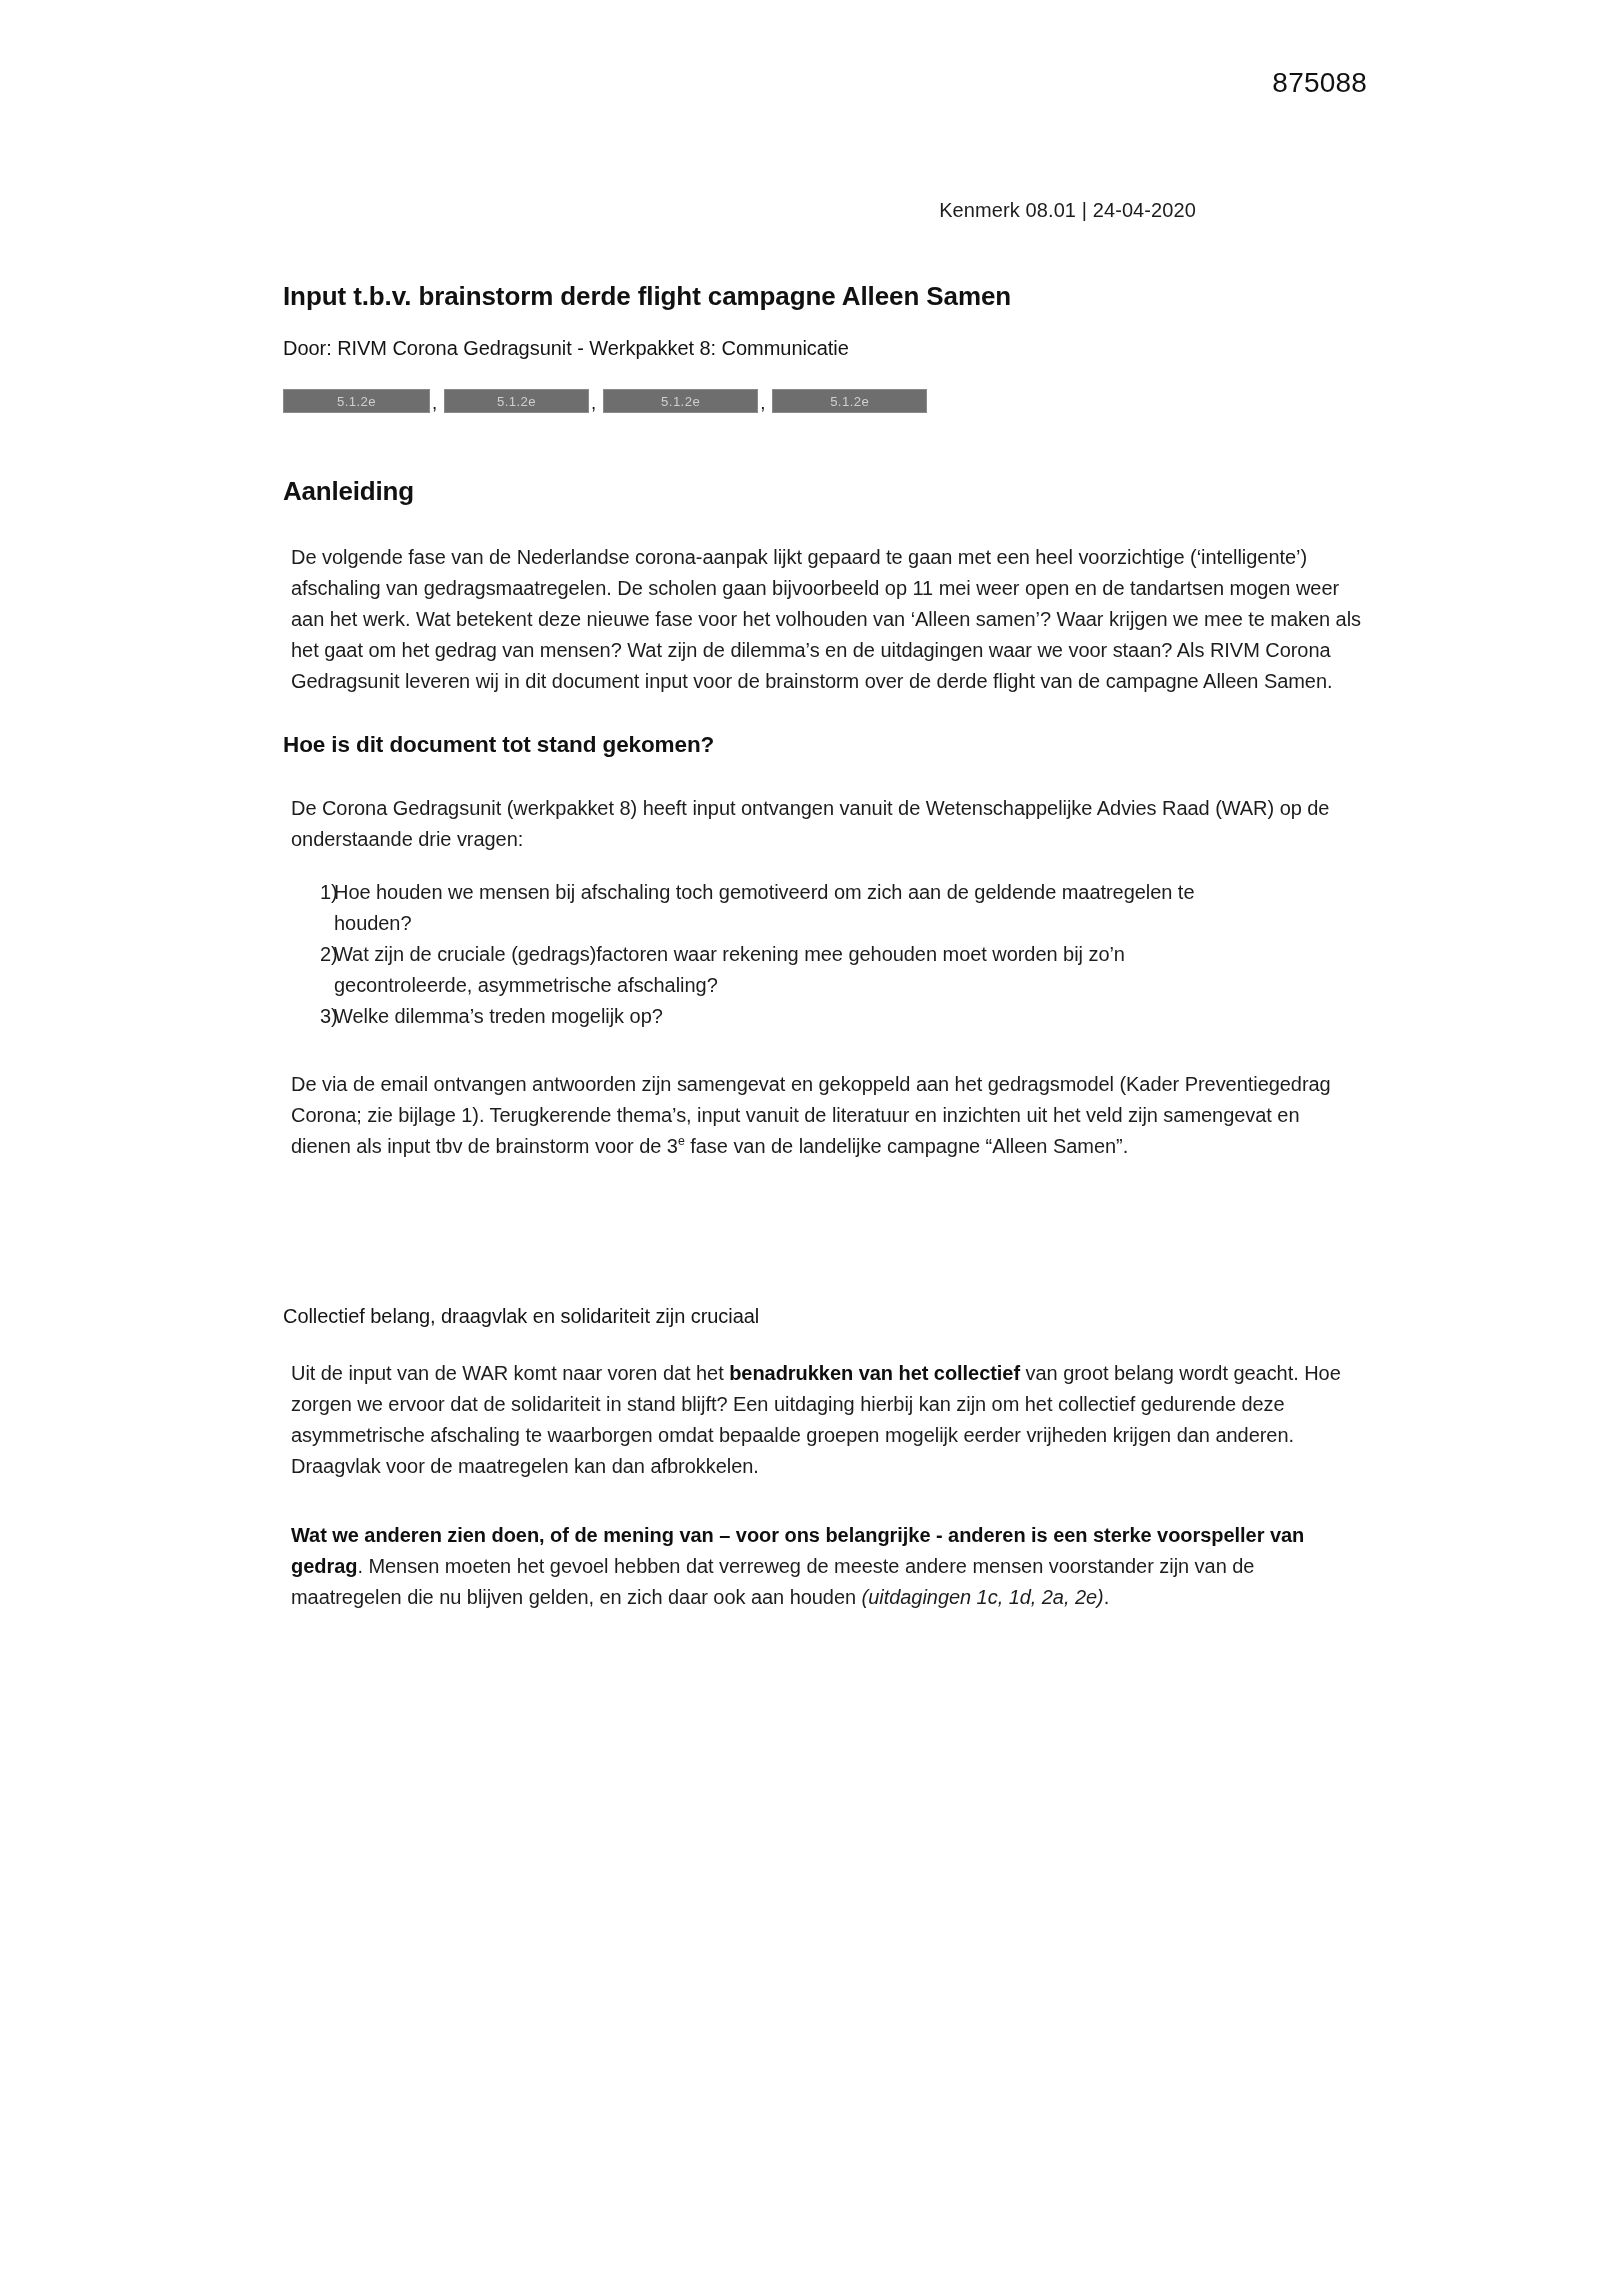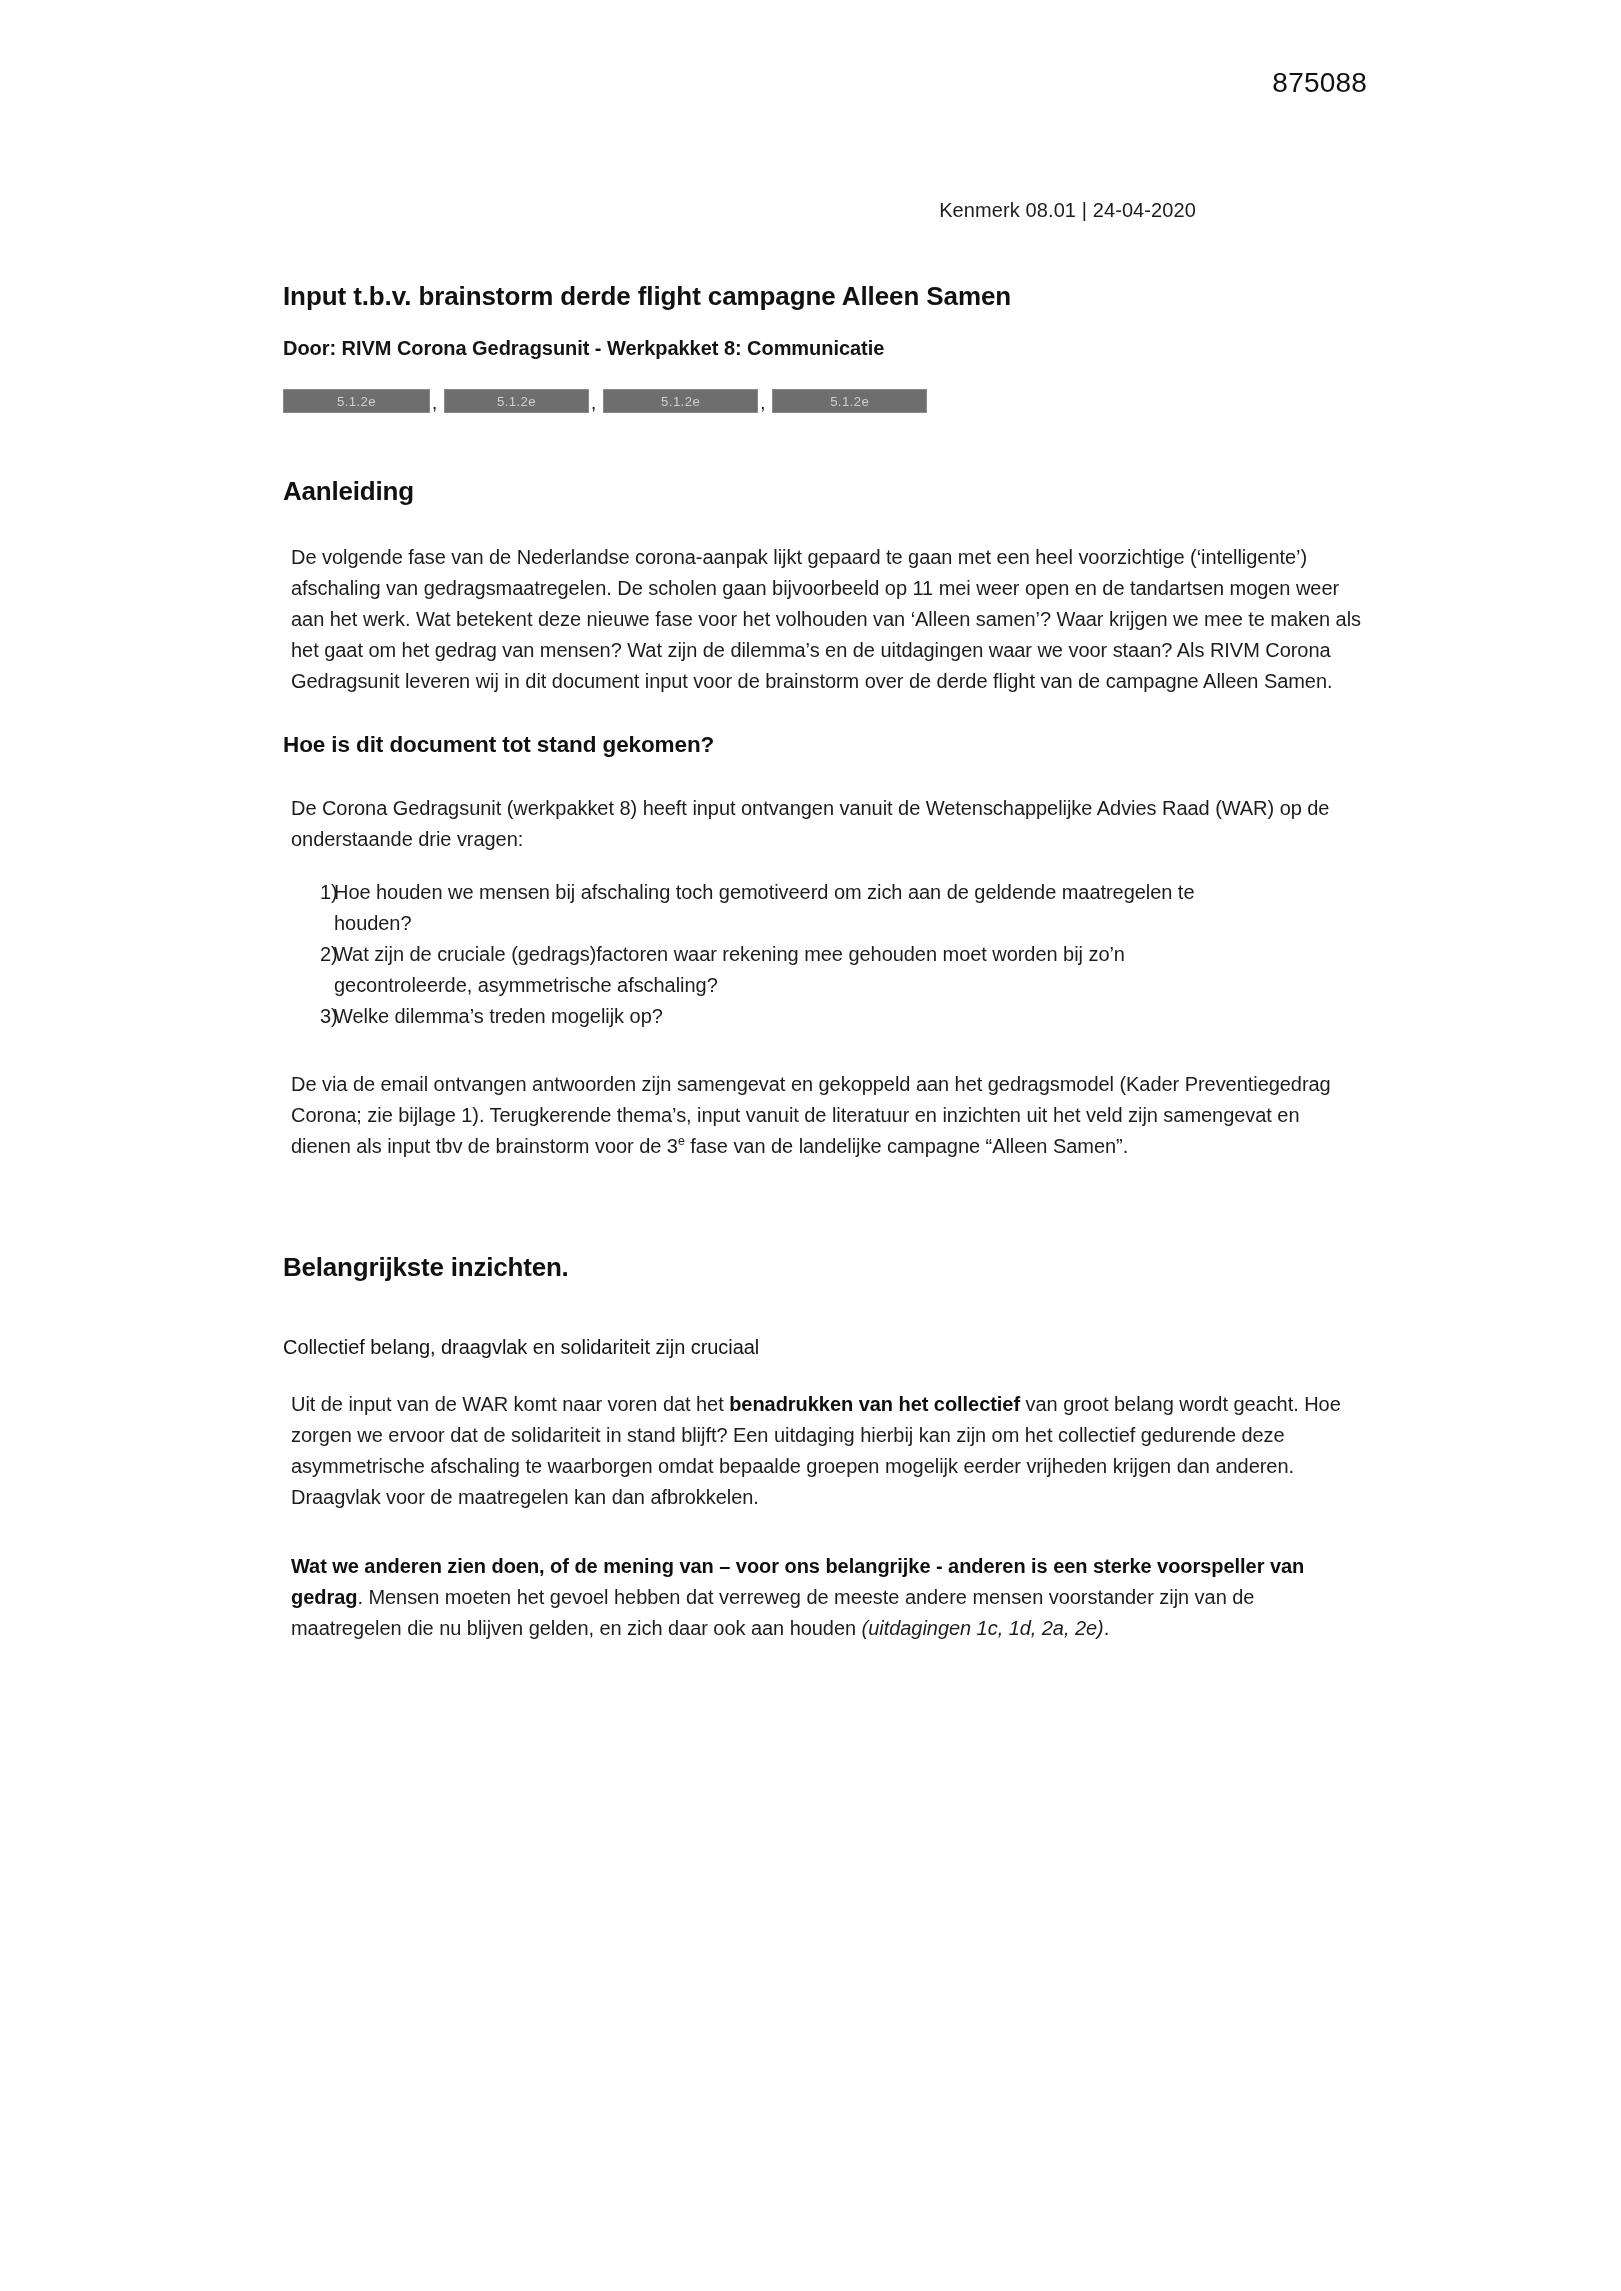--- a/index.html
+++ b/index.html
@@ -54,21 +54,21 @@
   h1.doc-title {
     font-size: 26px;
     font-weight: bold;
     letter-spacing: -0.1px;
     margin: 0 0 0 0;
     line-height: 1.25;
     color: #111;
   }
   .byline {
     font-size: 20px;
-    font-weight: bold;
+    font-weight: normal;
     margin-top: 24.5px;
     color: #141414;
     letter-spacing: -0.05px;
   }
 
   
   .redaction-row {
     margin-top: 27.4px;
     display: flex;
     align-items: flex-end;
@@ -223,21 +223,20 @@
         <span class="qtext">Welke dilemma’s treden mogelijk op?</span>
       </li>
     </ol>
 
     <div class="gap-sub"></div>
 
     <p class="body-text"><span>De via de email ontvangen antwoorden zijn samengevat en gekoppeld aan het gedragsmodel (Kader Preventiegedrag Corona; zie bijlage 1). Terugkerende thema’s, input vanuit de literatuur en inzichten uit het veld zijn samengevat en dienen als input tbv de brainstorm voor de 3</span><sup>e</sup><span> fase van de landelijke campagne “Alleen Samen”.</span></p>
 
     <div class="gap-big"></div>
 
-    <h2 class="section">Belangrijkste inzichten.</h2>
 
     <div class="gap-sub"></div>
 
 
     <div class="gap-small"></div>
 
     <h4 class="leadin">Collectief belang, draagvlak en solidariteit zijn cruciaal</h4>
 
     <div class="gap-small"></div>
 

